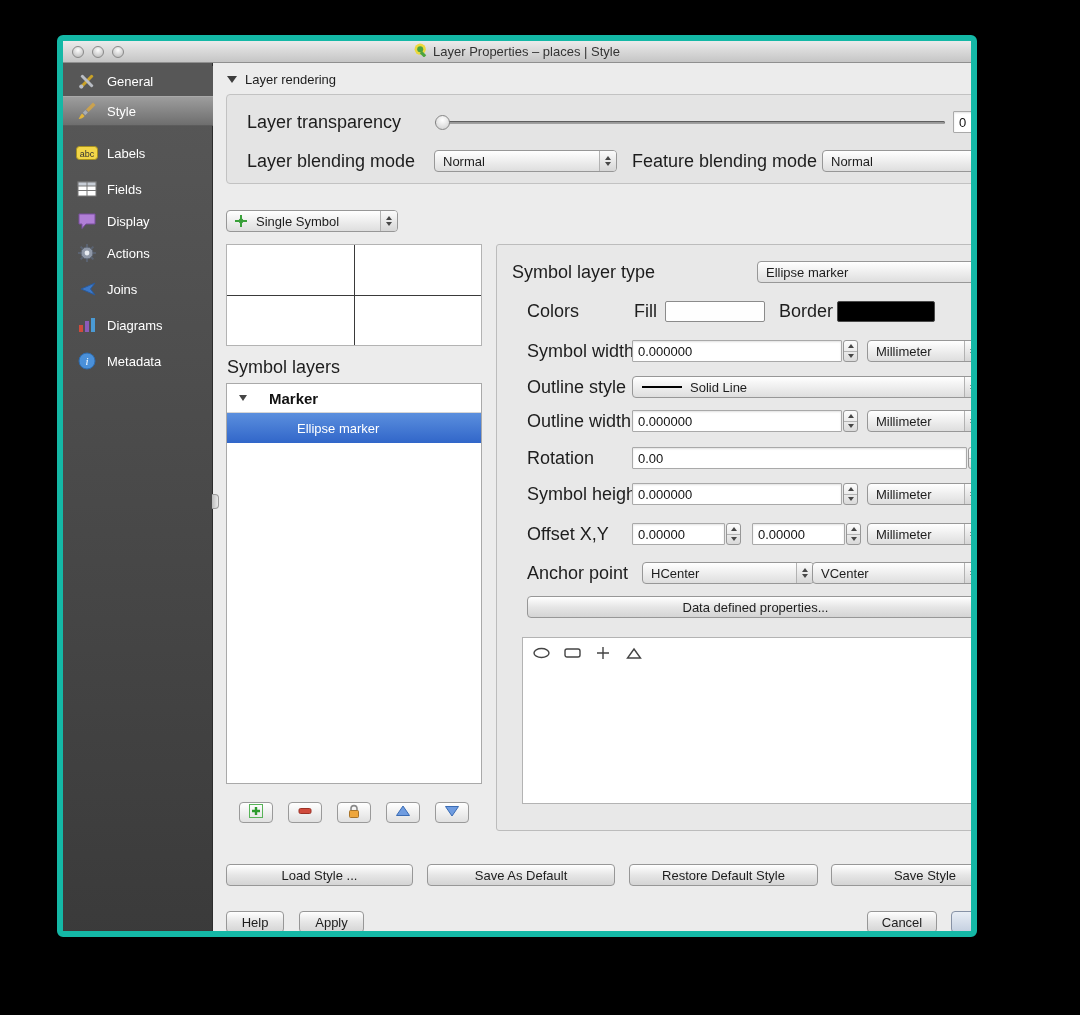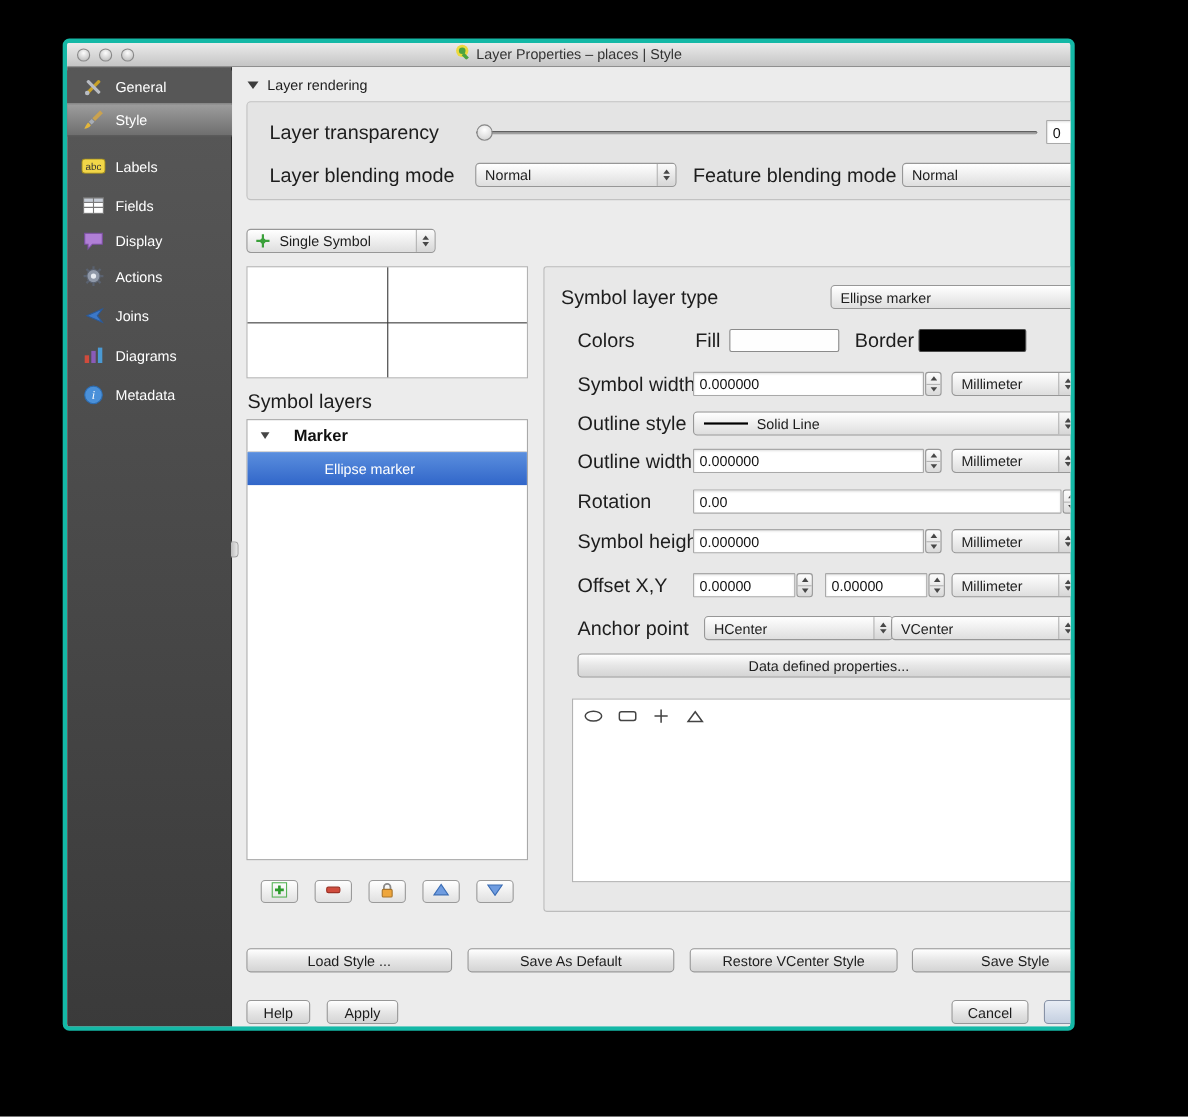--- a/index.html
+++ b/index.html
@@ -1,21 +1,21 @@
 <!DOCTYPE html>
 <html><head>
 <meta charset="utf-8">
 <style>
   * { margin:0; padding:0; box-sizing:border-box; }
   html,body { width:1080px; height:1015px; }
   body { background:#000; font-family:"Liberation Sans","DejaVu Sans",sans-serif; position:relative; overflow:hidden; }
 
   .window { position:absolute; left:57px; top:35px; width:920px; height:902px;
             border-radius:6px; overflow:hidden; background:#ececec;
-            border:4px solid #14b8a6; box-shadow:0 18px 50px rgba(0,0,0,.9); }
+            border:6px solid #14b8a6; box-shadow:0 18px 50px rgba(0,0,0,.9); }
 
   
   .titlebar { height:22px; background:linear-gradient(#ebebeb,#c5c5c5);
               border-bottom:1px solid #8f8f8f; position:relative;
               display:flex; align-items:center; justify-content:center; }
   .traffic { position:absolute; left:9px; top:5px; display:flex; gap:8px; }
   .light { width:12px; height:12px; border-radius:50%;
            background:radial-gradient(circle at 50% 32%,#fdfdfd,#b3b3b3);
            border:1px solid #898989; }
   .title-wrap { display:flex; align-items:center; gap:5px; }
@@ -502,21 +502,21 @@
                 <svg width="16" height="13" viewBox="0 0 16 13">
                   <path d="M8 2 L14.5 11 L1.5 11 Z" fill="none" stroke="#444" stroke-width="1.4"></path>
                 </svg>
               </span>
           </div>
         </div>
       </div>
 
       <button class="mac-btn" style="left:13px;top:801px;width:187px">Load Style ...</button>
       <button class="mac-btn" style="left:214px;top:801px;width:188px">Save As Default</button>
-      <button class="mac-btn" style="left:416px;top:801px;width:189px">Restore VCenter Style</button>
+      <button class="mac-btn" style="left:416px;top:801px;width:189px">Restore Default Style</button>
       <button class="mac-btn" style="left:618px;top:801px;width:188px">
         <span>Save Style</span>
         <span class="pd-arrow"></span>
       </button>
 
       <button class="mac-btn" style="left:13px;top:848px;width:58px">Help</button>
       <button class="mac-btn" style="left:86px;top:848px;width:65px">Apply</button>
       <button class="mac-btn" style="left:654px;top:848px;width:70px">Cancel</button>
       <button class="mac-btn default" style="left:738px;top:848px;width:68px">OK</button>
 

